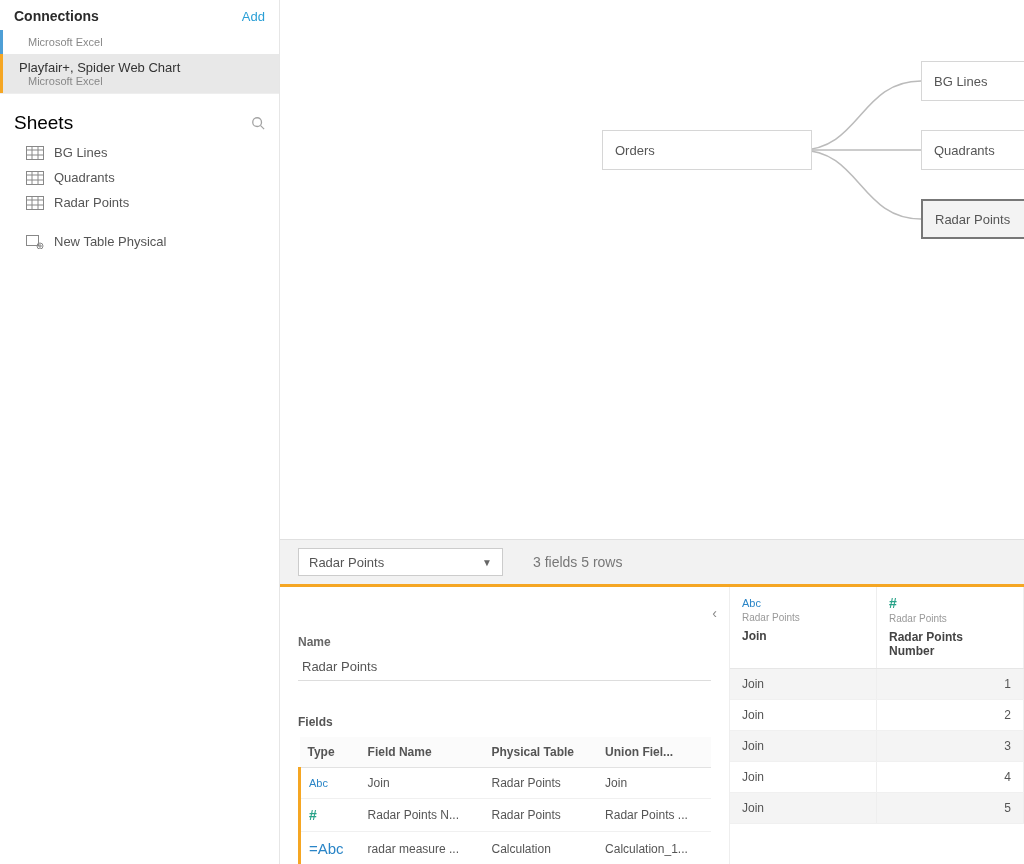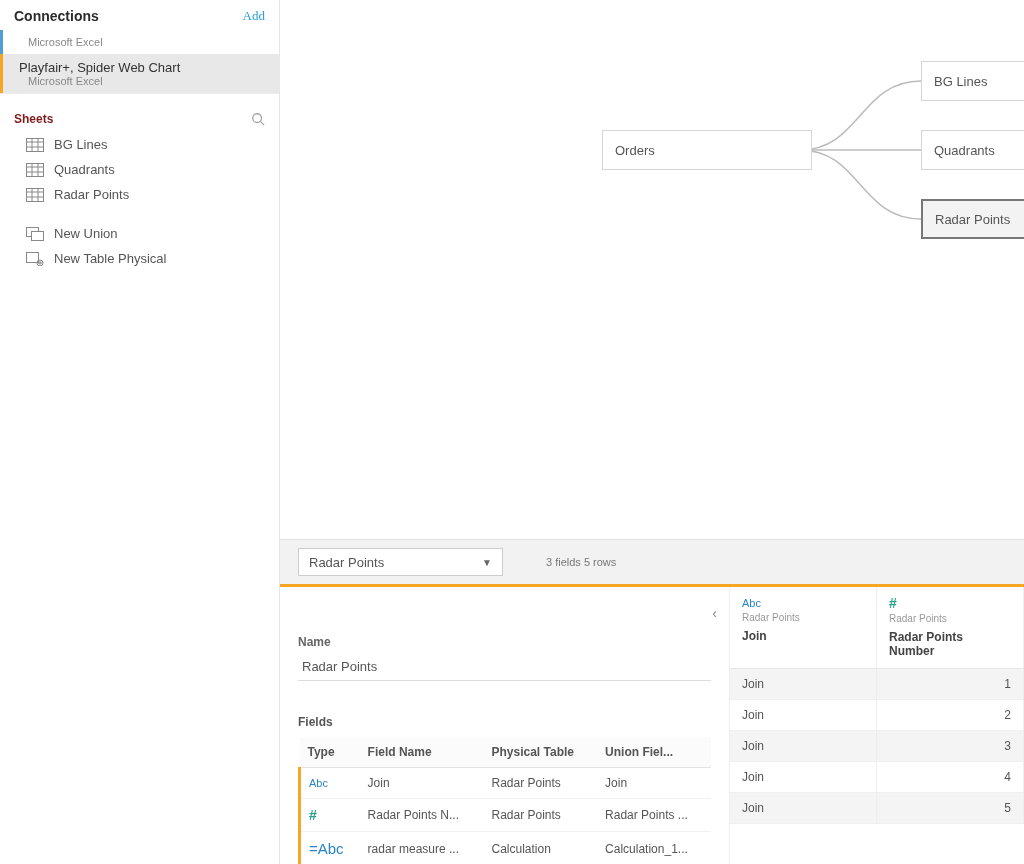--- a/index.html
+++ b/index.html
@@ -3,47 +3,47 @@
 <meta charset="utf-8">
 <style>
   * { box-sizing: border-box; margin: 0; padding: 0; }
   body { font-family: -apple-system, "Segoe UI", Arial, sans-serif; font-size: 13px; color: #333; background: #fff; width: 1024px; height: 864px; overflow: hidden; }
   .app { display: flex; width: 1024px; height: 864px; }
 
   
   .left { width: 280px; border-right: 1px solid #e6e6e6; background: #fff; }
   .panel-hdr { display: flex; justify-content: space-between; align-items: center; padding: 8px 14px 6px; }
   .panel-hdr .title { font-weight: 700; font-size: 14px; color: #2b2b2b; }
-  .panel-hdr .add { color: #2a9fd6; font-size: 13px; cursor: pointer; font-family: Liberation Serif, serif; }
+  .panel-hdr .add { color: #2a9fd6; font-size: 13px; cursor: pointer; }
   .conn-item { padding: 6px 12px 6px 16px; border-left: 3px solid transparent; cursor: pointer; }
   .conn-item .name { font-size: 13px; color: #444; }
   .conn-item .sub { font-size: 11px; color: #888; padding-left: 9px; }
   .conn-item.blue { border-left-color: #4e9fd6; }
   .conn-item.orange { border-left-color: #f5a623; background: #e8e8e8; }
   .conn-item.orange .name { color: #333; }
   .sheets-hdr { display: flex; justify-content: space-between; align-items: center; padding: 18px 14px 6px; border-top: 1px solid #eee; }
-  .sheets-hdr .title { font-weight: 700; font-size: 12px; color: #7f1d1d; }
+  .sheets-hdr .title { font-weight: 400; font-size: 19px; color: #000000; }
   .search-ic { width: 14px; height: 14px; opacity: .6; cursor: pointer; }
   .sheet-item { display: flex; align-items: center; gap: 10px; padding: 5px 14px 5px 26px; cursor: pointer; color: #555; }
   .sheet-item .lbl { font-size: 13px; }
   .sheet-item .ic { width: 18px; height: 14px; flex: 0 0 18px; }
   .gap { height: 14px; }
 
   
   .right { flex: 1; display: flex; flex-direction: column; background: #fff; }
   .canvas { flex: 1; position: relative; background: #fff; }
   .node { position: absolute; width: 210px; height: 40px; border: 1px solid #d6d6d6; background: #fff; display: flex; align-items: center; padding: 0 12px; font-size: 13px; color: #555; cursor: pointer; }
   .node.selected { border: 2px solid #777; background: #f3f3f3; }
   svg.links { position: absolute; left: 0; top: 0; width: 100%; height: 100%; pointer-events: none; }
 
   
   .bottombar { height: 45px; background: #f2f2f2; border-top: 1px solid #e0e0e0; display: flex; align-items: center; padding: 0 18px; gap: 30px; }
   .sel { width: 205px; height: 28px; border: 1px solid #ccc; background: #fff; display: flex; align-items: center; justify-content: space-between; padding: 0 10px; font-size: 13px; color: #555; cursor: pointer; }
   .sel .caret { font-size: 10px; color: #666; }
-  .meta { font-size: 11px; color: #777; margin-left: 13px; }
+  .meta { font-size: 14px; color: #777; }
 
   
   .detail-wrap { display: flex; height: 280px; border-top: 3px solid #f5a623; }
   .detail { width: 450px; padding: 22px 18px 0; border-right: 1px solid #eee; position: relative; }
   .collapse-arrow { position: absolute; top: 18px; right: 12px; color: #888; font-size: 14px; cursor: pointer; }
   .detail .lbl-small { font-size: 12px; color: #666; font-weight: 600; margin-top: 26px; }
   .detail .name-field { width: 100%; border: none; border-bottom: 1px solid #ddd; padding: 6px 4px; font-size: 13px; color: #555; margin-top: 4px; }
   .fields-lbl { font-size: 12px; font-weight: 600; color: #555; margin-top: 34px; }
   .fields-tbl { width: 100%; margin-top: 8px; border-collapse: collapse; }
   .fields-tbl th { text-align: left; font-size: 12px; font-weight: 600; color: #555; padding: 8px 8px; border-bottom: 1px solid #e2e2e2; background: #fbfbfb; }
@@ -119,27 +119,20 @@
           <line x1="6" y1="0" x2="6" y2="14" stroke="#888"></line>
           <line x1="12" y1="0" x2="12" y2="14" stroke="#888"></line>
         </svg>
       <span class="lbl">Radar Points</span>
     </div>
 
     <div class="gap"></div>
 
     <div class="sheet-item">
       <svg class="ic" viewBox="0 0 18 14">
-          <rect x="0.5" y="0.5" width="12" height="9" fill="none" stroke="#888"></rect>
-          <rect x="5.5" y="4.5" width="12" height="9" fill="#fff" stroke="#888"></rect>
-        </svg>
-      <span class="lbl">New Union</span>
-    </div>
-    <div class="sheet-item">
-      <svg class="ic" viewBox="0 0 18 14">
           <rect x="0.5" y="0.5" width="12" height="10" fill="none" stroke="#888"></rect>
           <circle cx="14" cy="11" r="3" fill="none" stroke="#888"></circle>
           <line x1="12" y1="11" x2="16" y2="11" stroke="#888"></line>
           <line x1="14" y1="9" x2="14" y2="13" stroke="#888"></line>
         </svg>
       <span class="lbl">New Table Physical</span>
     </div>
   </div>
 
   <div class="right">

